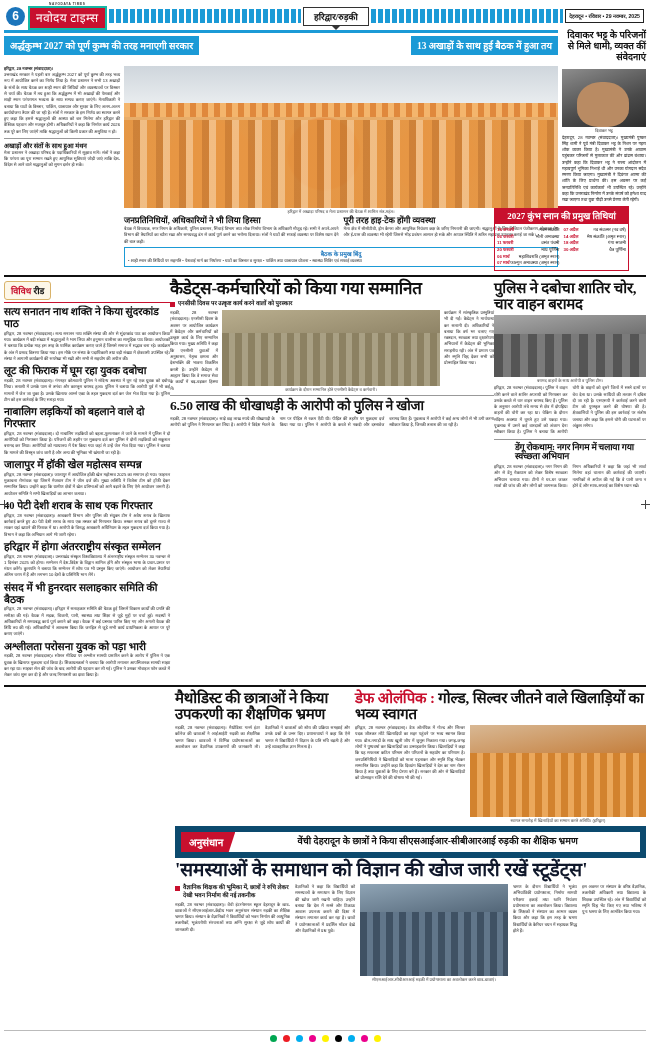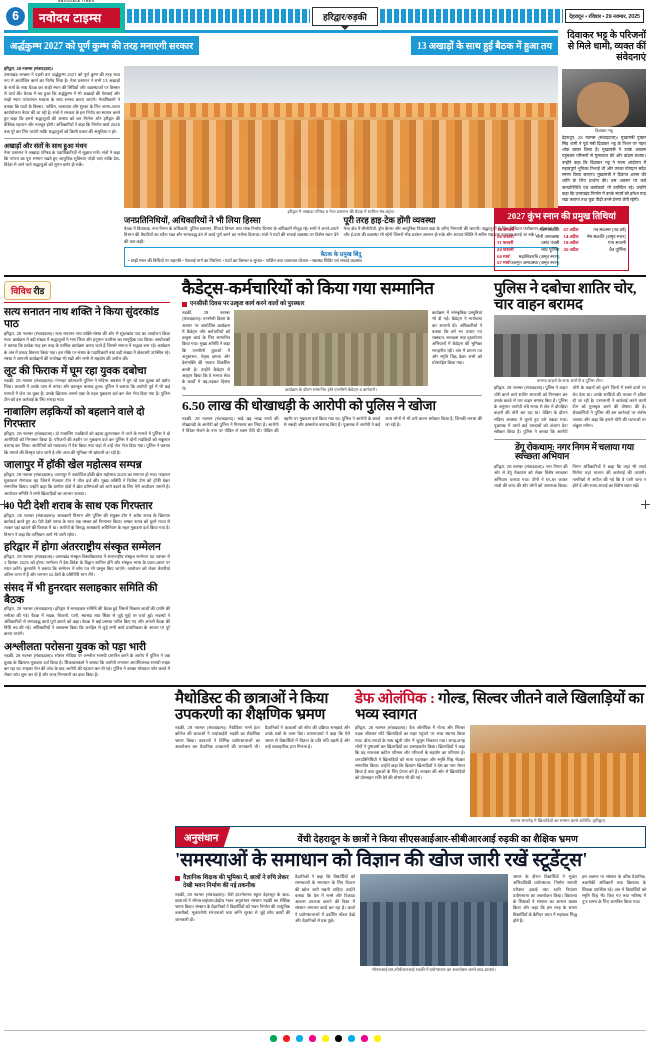--- a/index.html
+++ b/index.html
@@ -17,22 +17,22 @@
   .masthead { display:flex; align-items:center; height:30px; padding:4px 2px 2px 2px; }
   .pgnum {
     width:19px;height:19px;border-radius:50%;
     background:#1b75bb;color:#fff;font-size:12px;font-weight:bold;
     display:flex;align-items:center;justify-content:center;
     flex:0 0 auto; margin-right:3px;
   }
   .logo-wrap { position:relative; flex:0 0 auto; }
   .logo-top { font-size:3.2px; letter-spacing:.6px; text-align:center; color:#333; font-weight:bold;}
   .logo-box {
-    background:#c8102e; color:#fff; font-weight:bold; font-size:12px;
-    padding:1px 18px 2px 6px; border:5px solid #14b8a6; letter-spacing:.3px;
+    background:#c8102e; color:#fff; font-weight:normal; font-size:12px;
+    padding:1px 6px 2px 6px; border:2px solid #14b8a6; letter-spacing:.3px;
     font-family:"Liberation Serif", serif;
   }
   .stripes { flex:1 1 auto; height:14px; background:
      repeating-linear-gradient(90deg,#1b9ad6 0 5px,#ffffff 5px 7px);
      margin:0 2px; }
   .edition-tag {
     position:relative; background:#fff; border:1.2px solid #333;
     font-size:9px; font-weight:bold; padding:2px 10px; color:#111;
     font-family:"Liberation Serif", serif; flex:0 0 auto;
   }
@@ -128,21 +128,21 @@
   }
   .hl-box { border:1px solid #1b9ad6; padding:2px 3px; margin-top:2px; }
   .hl-box .t { font-weight:bold; font-size:6px; color:#1b75bb; text-align:center;
      font-family:"Liberation Serif", serif;}
 
   
   .thick-rule { height:2px; background:#111; margin:4px 0 3px 0; }
   .thin-rule { height:1px; background:#999; margin:3px 0; }
 
   
-  .grid3 { display:flex; gap:12px; }
+  .grid3 { display:flex; gap:0; }
   .col-l { width:166px; flex:0 0 166px; }
   .col-m { flex:1 1 auto; }
   .col-r { width:152px; flex:0 0 152px; }
 
   .vivek-tab {
     border:1px solid #d9b36a; border-radius:3px; background:#fdf7e8;
     padding:2px 6px; font-family:"Liberation Serif", serif; font-size:9px;
     font-weight:bold; display:inline-block;
   }
   .vivek-tab .r{ color:#c8102e; }
@@ -173,21 +173,21 @@
   .photo.khaki{background:linear-gradient(170deg,#b9ae8e,#8a7f62 60%,#5d553f);}
   .photo.khaki .ppl{background:repeating-linear-gradient(90deg,#8c8162 0 7px,#a9a084 7px 13px);}
   .photo.saff{background:linear-gradient(170deg,#d8b894,#c2762f 55%,#9c5a1e);}
   .photo.saff .ppl{background:repeating-linear-gradient(90deg,#d2822e 0 7px,#eba85c 7px 13px);}
   .photo.blue{background:linear-gradient(170deg,#8fa4b5,#46596b 55%,#2c3a47);}
   .photo.blue .ppl{background:repeating-linear-gradient(90deg,#3f5163 0 7px,#61768a 7px 13px);}
   .photo.scoot{background:linear-gradient(170deg,#a9a9a9,#6d6d6d 55%,#3f3f3f);}
   .photo.scoot .ppl{background:repeating-linear-gradient(90deg,#555 0 9px,#7a7a7a 9px 17px);}
 
   
-  .banner { display:flex; align-items:flex-end; margin:3px 0 2px 0; border:1px solid #0c4a6e;}
+  .banner { display:flex; align-items:flex-start; margin:3px 0 2px 0; border:6px solid #0c4a6e;}
   .banner .lab {
     background:#c8102e; color:#fff; font-weight:bold; font-size:10px;
     padding:3px 12px 3px 8px; font-family:"Liberation Serif", serif;
     clip-path:polygon(0 0, 100% 0, 88% 100%, 0 100%);
     flex:0 0 auto;
   }
   .banner .txt {
     flex:1 1 auto; background:#fff; color:#111; font-weight:bold;
     font-size:9.5px; font-family:"Liberation Serif", serif;
     display:flex; align-items:center; justify-content:center; padding:2px 6px;

